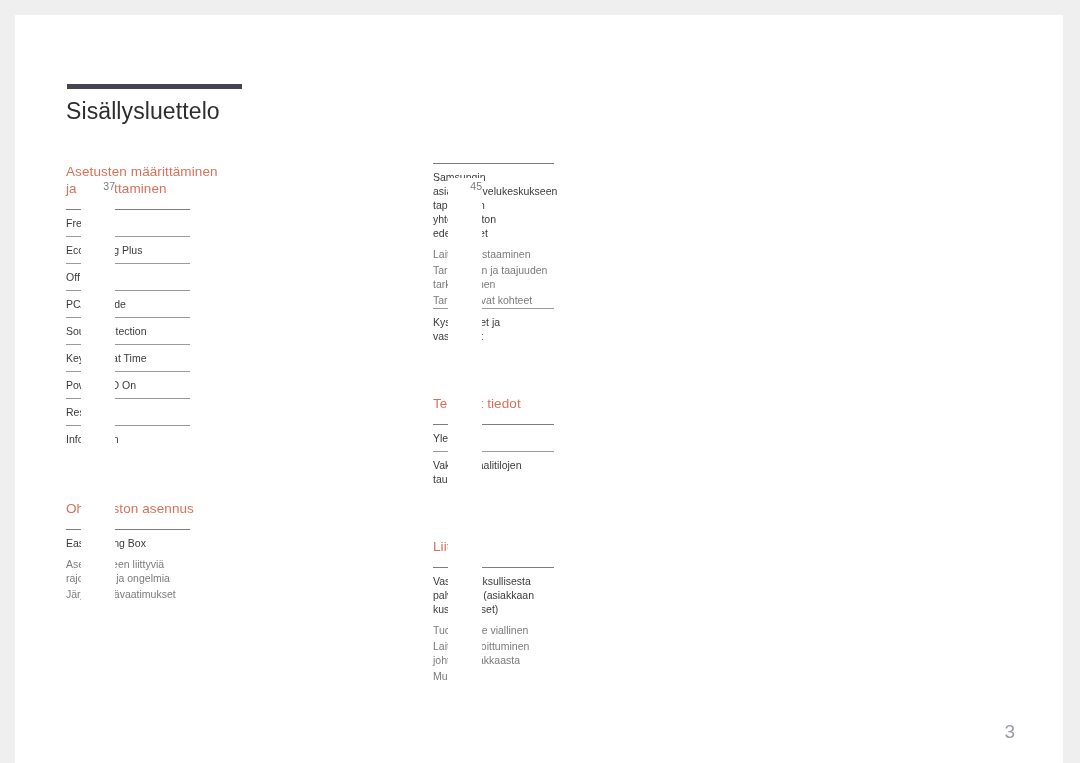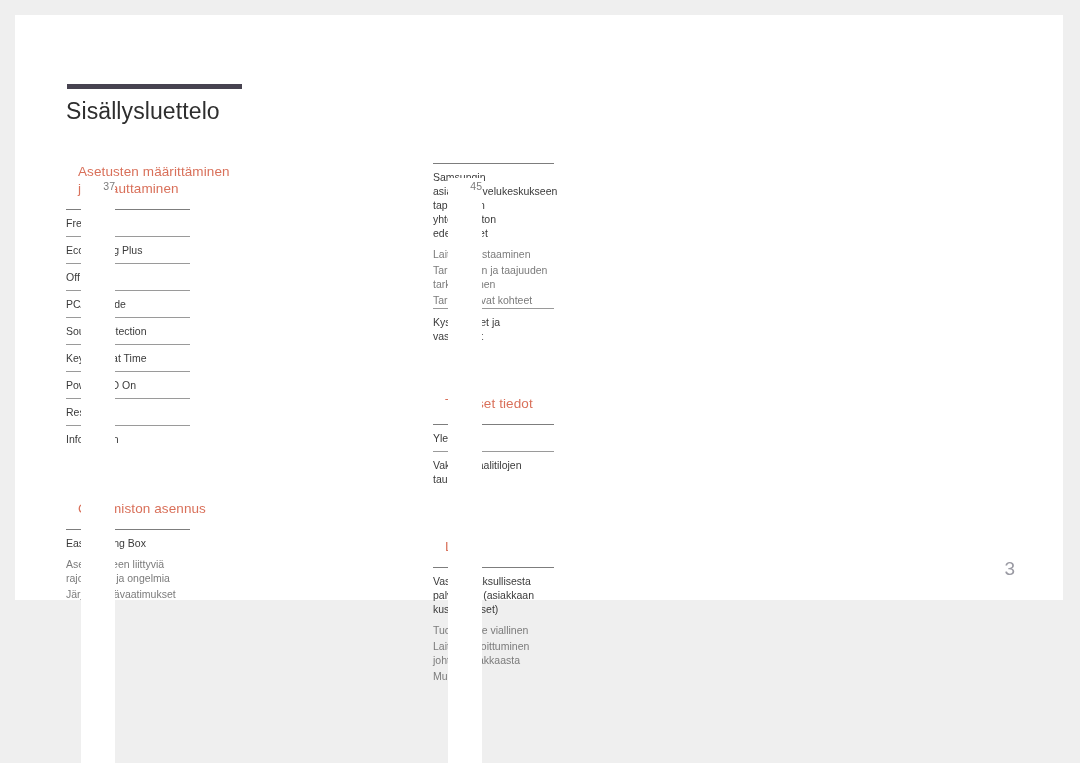--- a/index.html
+++ b/index.html
@@ -12,21 +12,21 @@
     background: #efefef;
     font-family: "Liberation Sans", sans-serif;
     overflow: hidden;
   }
 
   .page {
     position: absolute;
     left: 15px;
     top: 15px;
     width: 1048px;
-    height: 585px;
+    height: 748px;
     background: #ffffff;
     box-sizing: border-box;
   }
 
   
   .title-rule {
     position: absolute;
     left: 52px;
     top: 69px;
     width: 175px;
@@ -52,21 +52,21 @@
   .col-left  { left: 51px;  width: 247px; }
   .col-right { left: 418px; width: 242px; }
 
   .section { margin-bottom: 0; }
 
   .section-heading {
     color: #d9705a;
     font-size: 13.5px;
     font-weight: 400;
     line-height: 17px;
-    margin: 0 0 12px 12px;
+    margin: 0 0 12px 0;
     letter-spacing: 0.1px;
   }
 
   .toc-table {
     width: 100%;
     border-collapse: collapse;
     table-layout: fixed;
   }
   .toc-table tr.main-row > td {
     border-top: 1px solid #9a9a9a;

